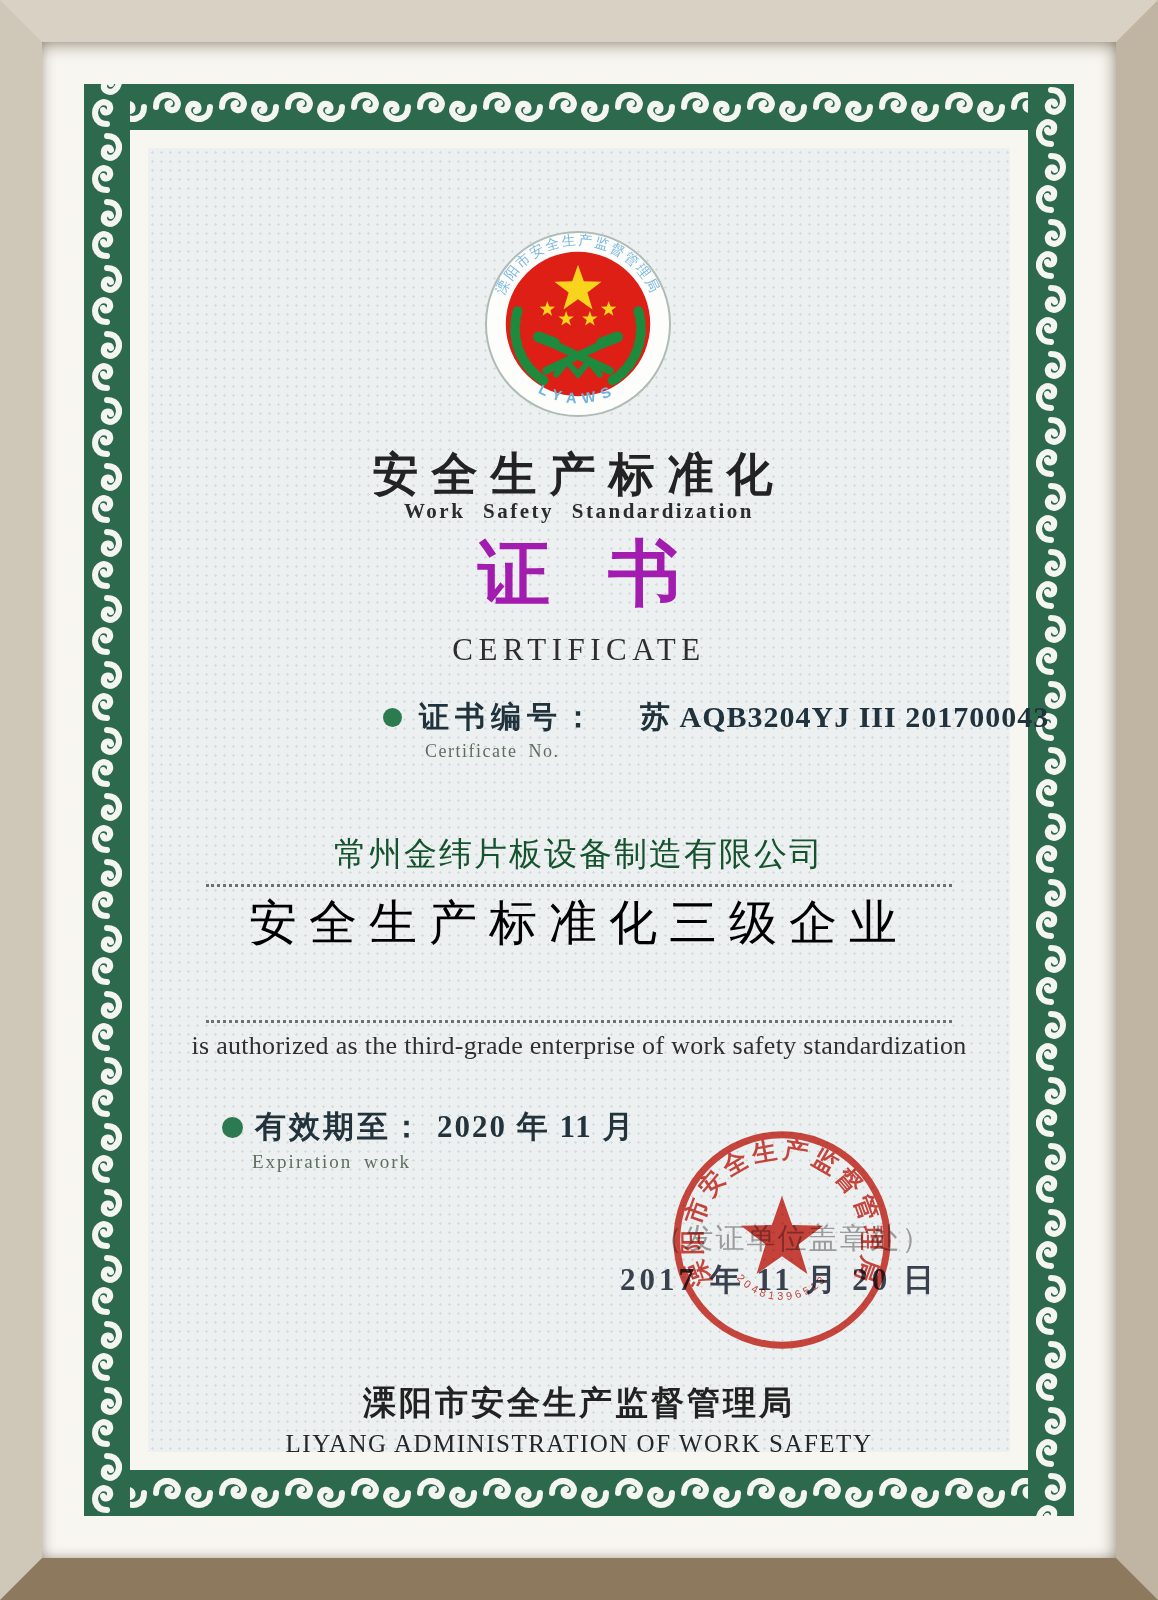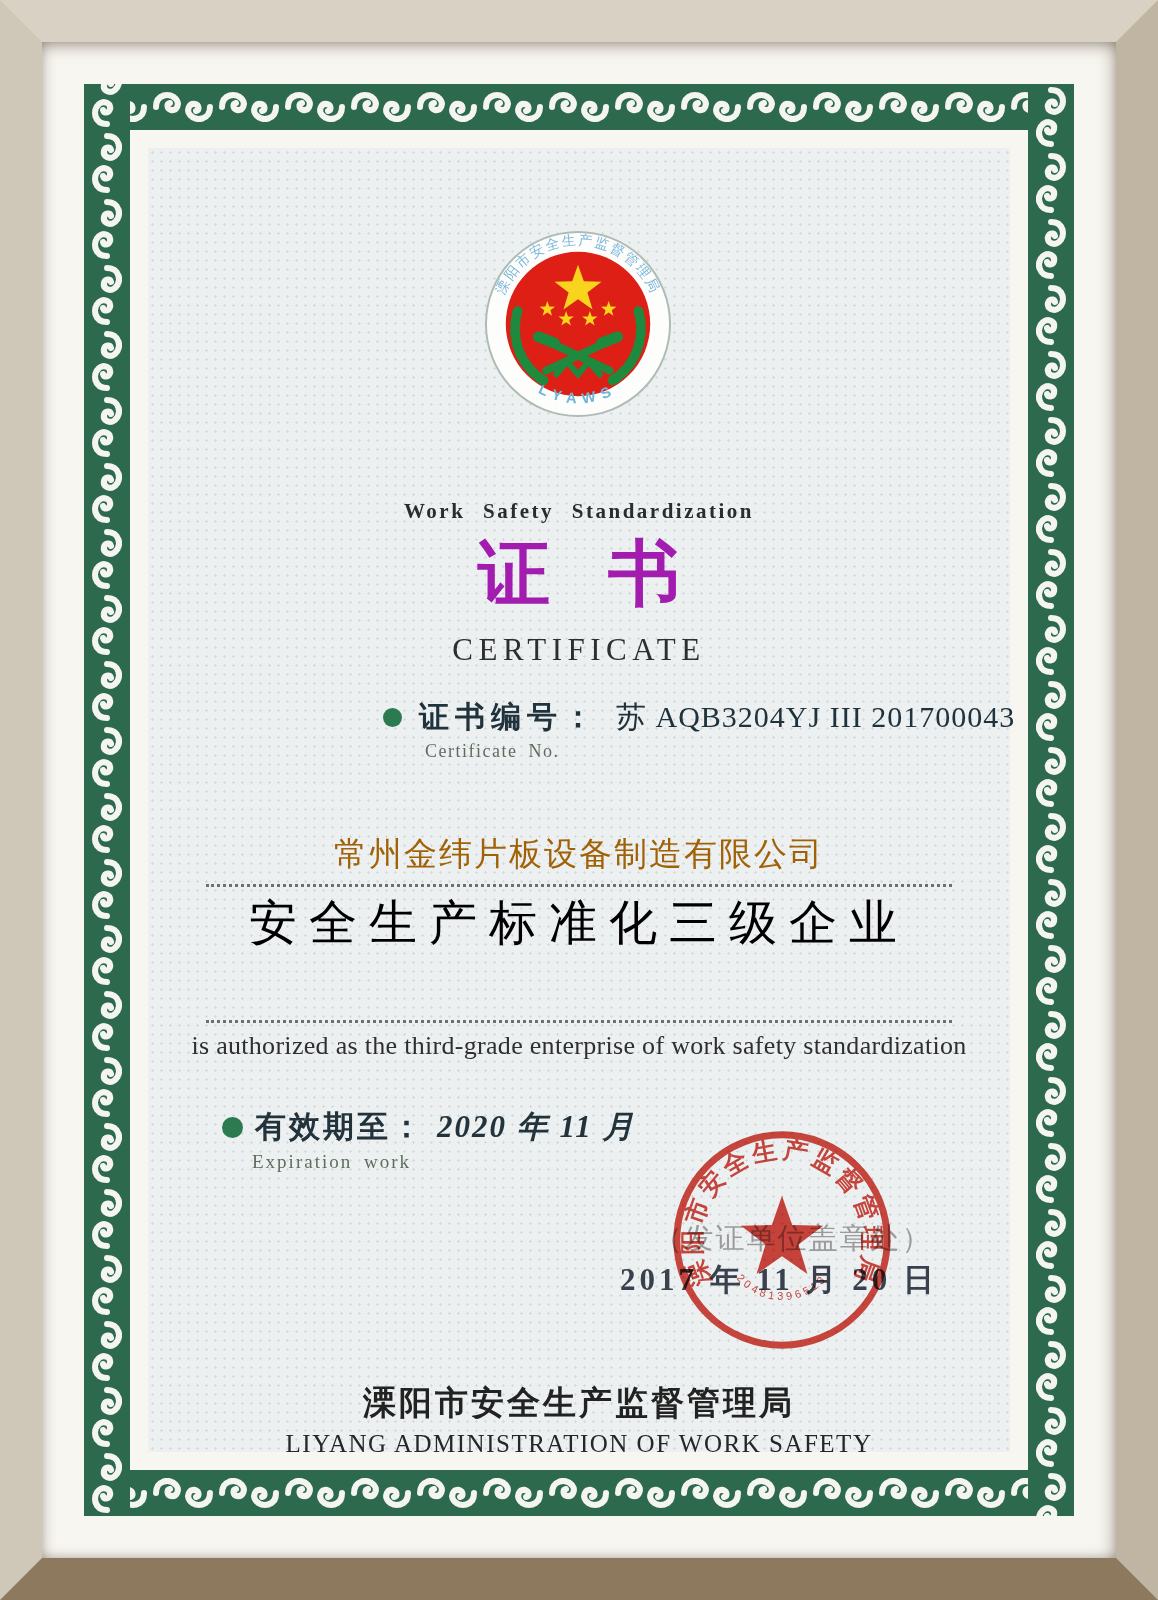--- a/index.html
+++ b/index.html
@@ -38,34 +38,34 @@
   .title-cn{top:444px;font-size:46px;letter-spacing:13px;font-weight:600;color:#232323;}
   .title-en{top:499px;font-size:21px;font-weight:700;letter-spacing:2.5px;word-spacing:10px;color:#2c2c2c;text-align:center;}
   .doctype{top:526px;font-size:72px;font-weight:800;letter-spacing:58px;padding-left:58px;box-sizing:border-box;color:#a21caf;text-align:center;}
   .cert-word{top:632px;font-size:31px;letter-spacing:5.5px;color:#2e2e2e;}
 
   .row{display:flex;align-items:center;}
   .bullet{border-radius:50%;background:#2c7a50;flex:0 0 auto;}
   .certno-row{left:383px;top:697px;gap:17px;}
   .certno-row .bullet{width:19px;height:19px;}
   .certno-label{font-size:30px;font-weight:700;letter-spacing:6px;color:#20323b;}
-  .certno-value{font-size:30px;font-weight:400;letter-spacing:1px;color:#20323b;}
+  .certno-value{font-size:30px;font-weight:700;letter-spacing:1px;color:#20323b;margin-left:24px;}
   .certno-en{left:425px;top:741px;font-size:18px;letter-spacing:1.5px;word-spacing:5px;color:#5f6d60;}
 
-  .company{top:832px;font-size:33px;font-weight:500;letter-spacing:2px;color:#a16207;}
+  .company{top:832px;font-size:33px;font-weight:500;letter-spacing:2px;color:#14532d;}
   .dotline{left:206px;width:746px;height:0;border-bottom:3px dotted #4f4f4f;opacity:.8;}
   .dot1{top:884px;}
   .dot2{top:1020px;}
   .grade-cn{top:891px;font-size:48px;font-weight:500;letter-spacing:12px;color:#000000;}
   .grade-en{top:1031px;font-size:26px;color:#2f2f2f;letter-spacing:.3px;}
 
   .expiry-row{left:222px;top:1106px;gap:12px;}
   .expiry-row .bullet{width:21px;height:21px;}
   .expiry-label{font-size:31px;font-weight:700;letter-spacing:3px;color:#23333c;text-align:right;}
-  .expiry-value{font-size:31px;font-weight:700;letter-spacing:2px;color:#23333c;font-style:italic;}
+  .expiry-value{font-size:31px;font-weight:700;letter-spacing:2px;color:#23333c;}
   .expiry-en{left:252px;top:1151px;font-size:19px;letter-spacing:2px;word-spacing:5px;color:#5f6d60;}
 
   .seal-place{left:648px;top:1219px;width:290px;text-align:center;font-size:29px;letter-spacing:2px;color:#9b9b9b;}
   .issue-date{left:620px;top:1259px;font-size:31px;font-weight:700;letter-spacing:4px;color:#39404e;}
   .seal{left:666px;top:1124px;opacity:.9;mix-blend-mode:multiply;}
 
   .issuer-cn{top:1381px;font-size:33px;font-weight:600;letter-spacing:3px;color:#222;}
   .issuer-en{top:1430px;font-size:25px;font-weight:500;letter-spacing:1.5px;color:#262626;}
 </style>
 </head>
@@ -133,20 +133,21 @@
 
     <g stroke="#1e8a3e" fill="none" stroke-linecap="round">
       <path d="M63,112 L127,142" stroke-width="8"></path>
       <path d="M127,112 L63,142" stroke-width="8"></path>
       <path d="M55,108 L71,114" stroke-width="11"></path>
       <path d="M119,114 L135,108" stroke-width="11"></path>
       <path d="M73,146 l11,-13 11,13 11,-13 11,13" stroke-width="6"></path>
     </g>
   </svg>
 
+  <div class="abs ctr title-cn cn-sans">安全生产标准化</div>
   <div class="abs ctr title-en">Work Safety Standardization</div>
   <div class="abs ctr doctype">证书</div>
   <div class="abs ctr cert-word">CERTIFICATE</div>
 
   <div class="abs row certno-row">
     <span class="bullet"></span>
     <span class="certno-label">证书编号：</span>
     <span class="certno-value">苏 AQB3204YJ III 201700043</span>
   </div>
   <div class="abs certno-en">Certificate No.</div>

